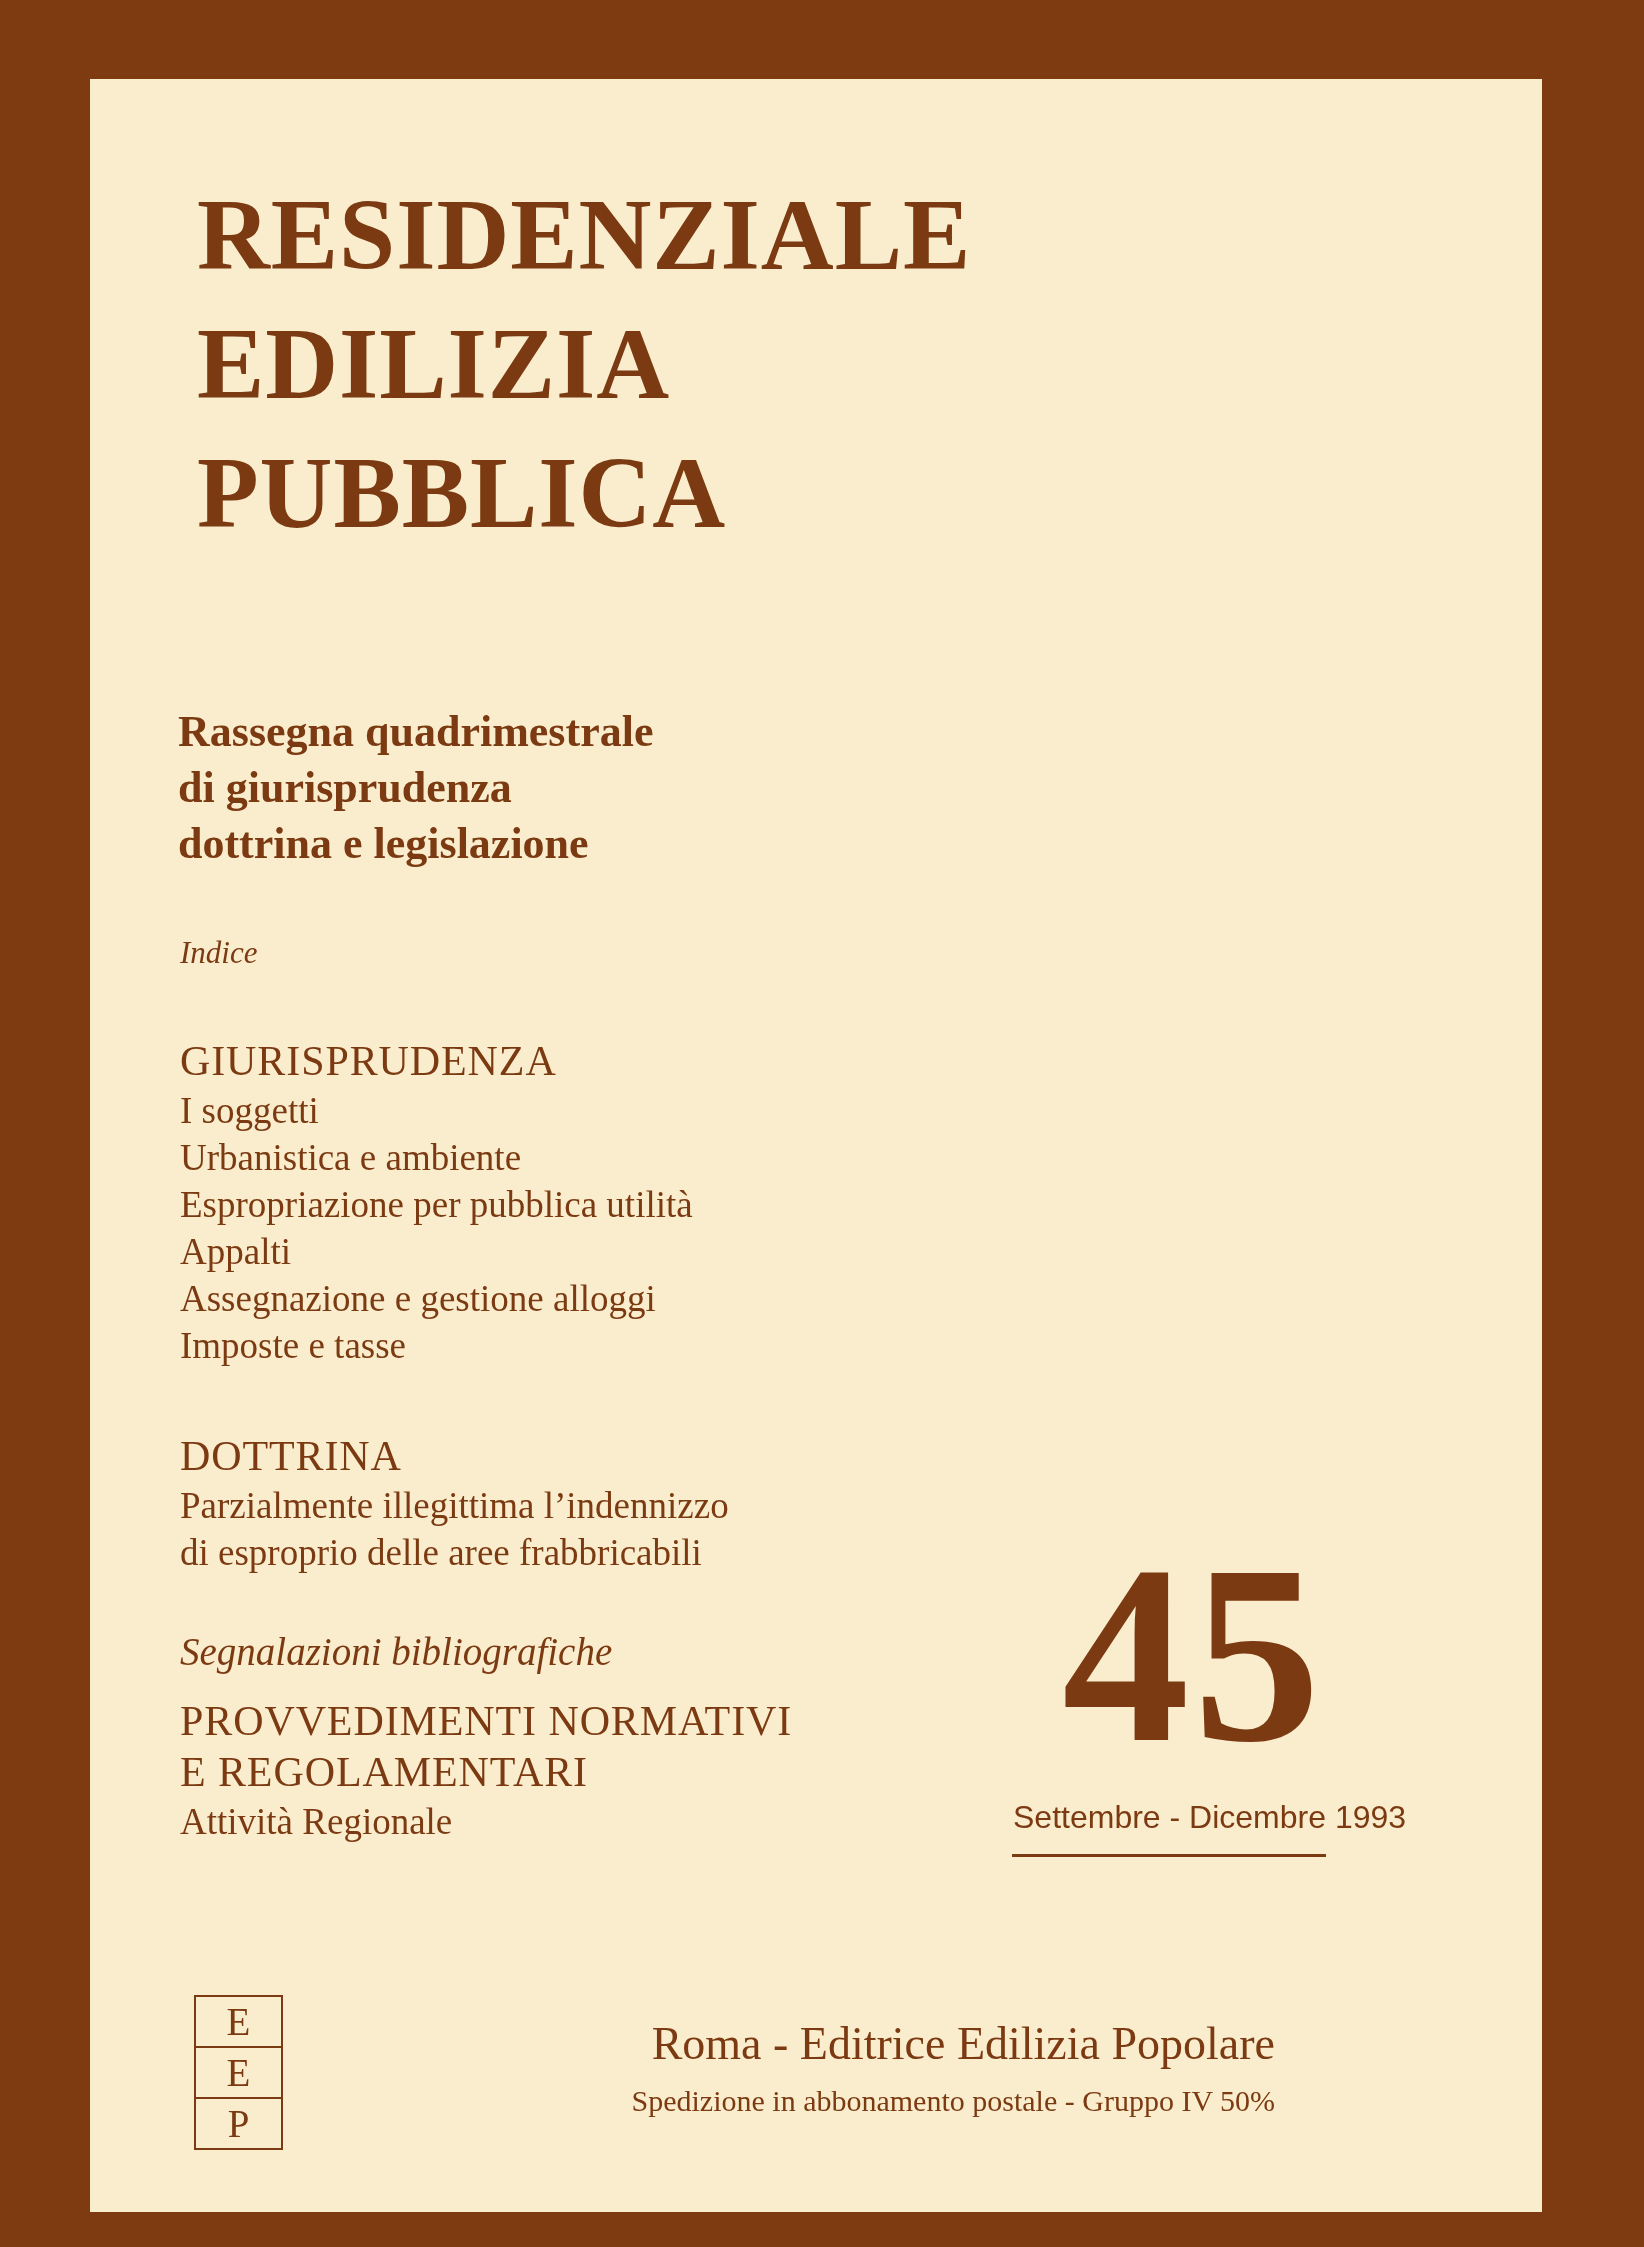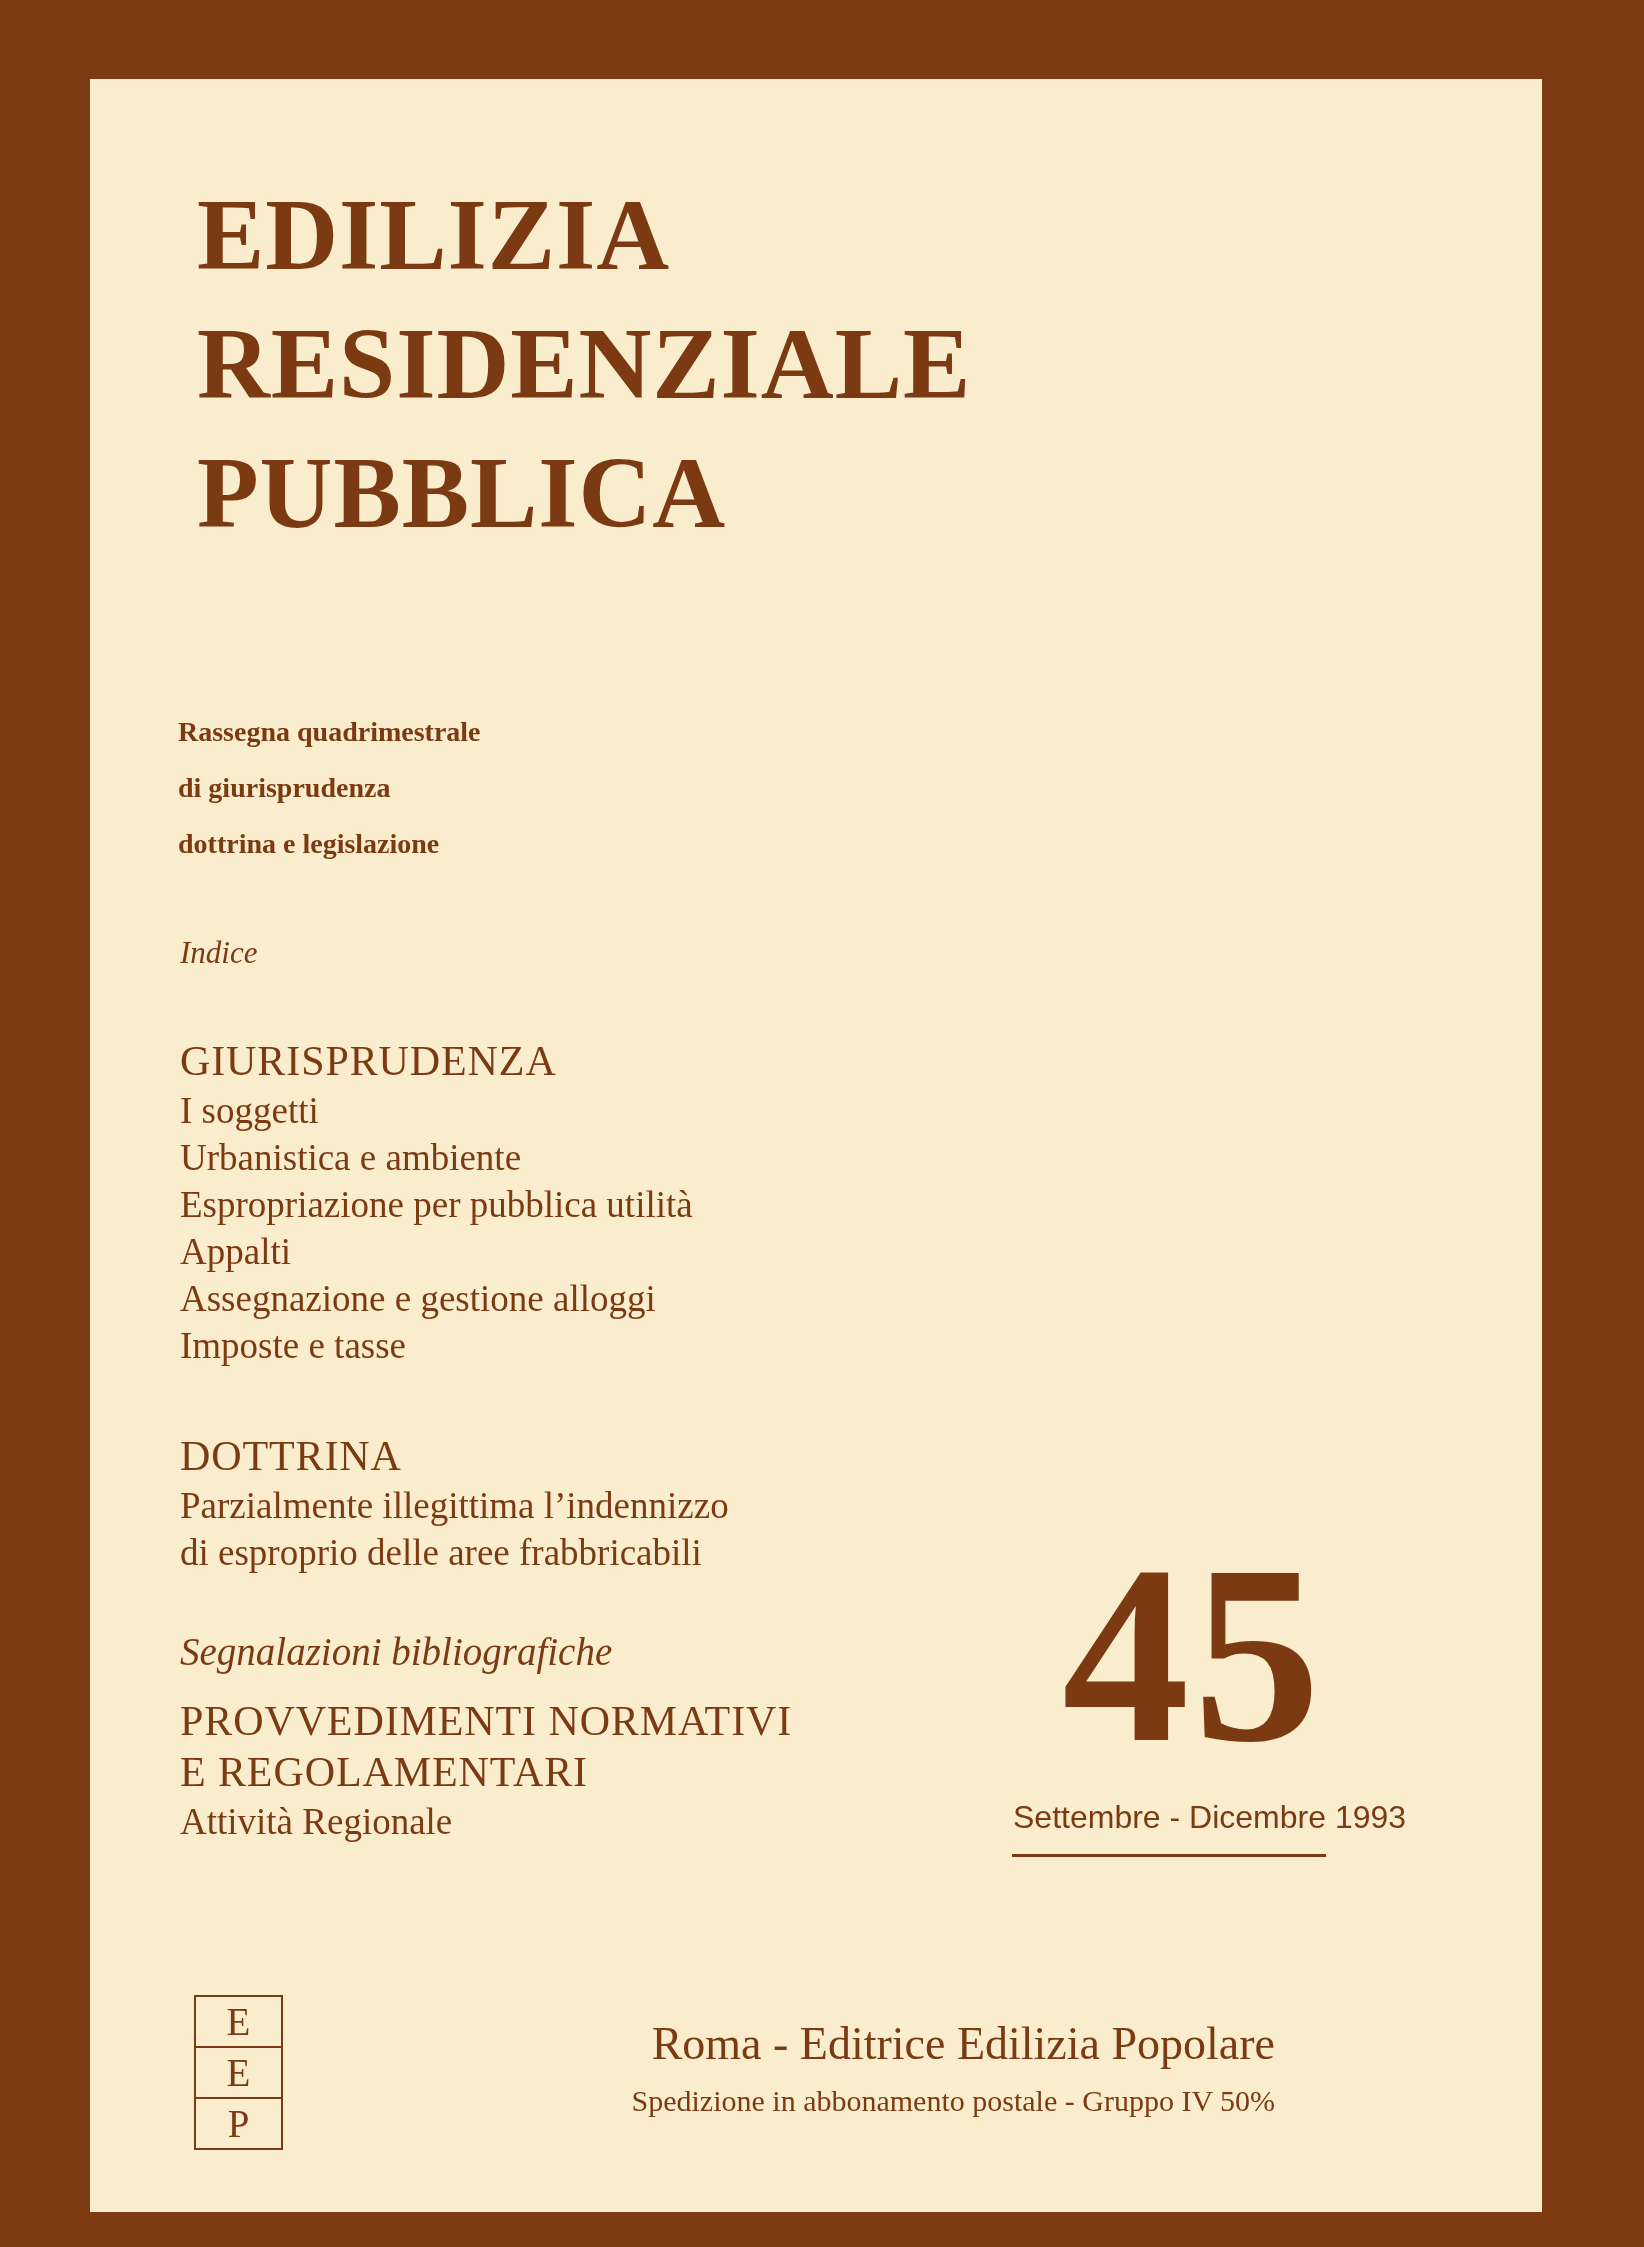--- a/index.html
+++ b/index.html
@@ -14,21 +14,21 @@
   }
   .abs { position:absolute; }
 
   .title {
     left:107px; top:92px;
     font-size:101px; font-weight:bold; line-height:129px;
     letter-spacing:0.9px; white-space:nowrap;
   }
   .subtitle {
     left:88px; top:625px;
-    font-size:28px; font-weight:bold; line-height:56px;
+    font-size:44px; font-weight:bold; line-height:56px;
     white-space:nowrap;
   }
   .index-label {
     left:90px; top:850px;
     font-size:31px; font-style:italic; line-height:47px;text-align:center;
   }
   .section { left:90px; white-space:nowrap; }
   .sec-heading { font-size:42px; line-height:51px; letter-spacing:0.9px; }
   .sec-item, .sec-line { font-size:37px; line-height:47px; }
   .sec-g { top:957px; }
@@ -70,22 +70,22 @@
   .publisher-name { font-size:46px; line-height:53px; white-space:nowrap; }
   .publisher-shipping { margin-top:10.5px; font-size:30px; line-height:39px; white-space:nowrap; }
 </style>
 </head>
 <body>
 
 <div class="frame">
   <div class="page">
 
     <div class="abs title">
+      <div>RESIDENZIALE</div>
       <div>EDILIZIA</div>
-      <div>RESIDENZIALE</div>
       <div>PUBBLICA</div>
     </div>
 
     <div class="abs subtitle">
       <div>Rassegna quadrimestrale</div>
       <div>di giurisprudenza</div>
       <div>dottrina e legislazione</div>
     </div>
 
     <div class="abs index-label">Indice</div>

